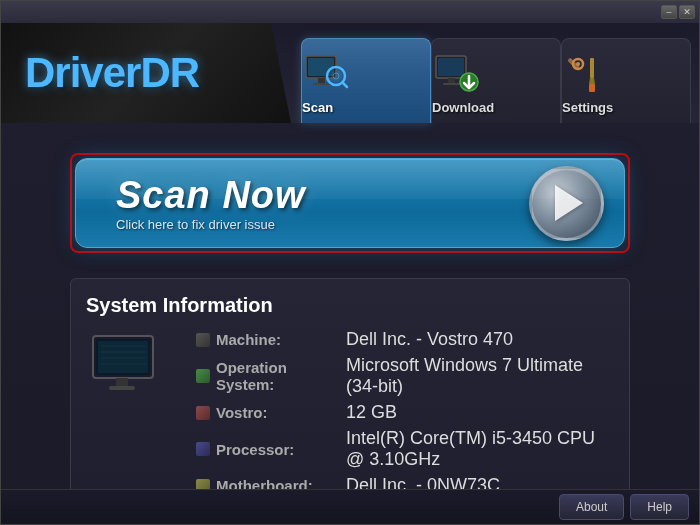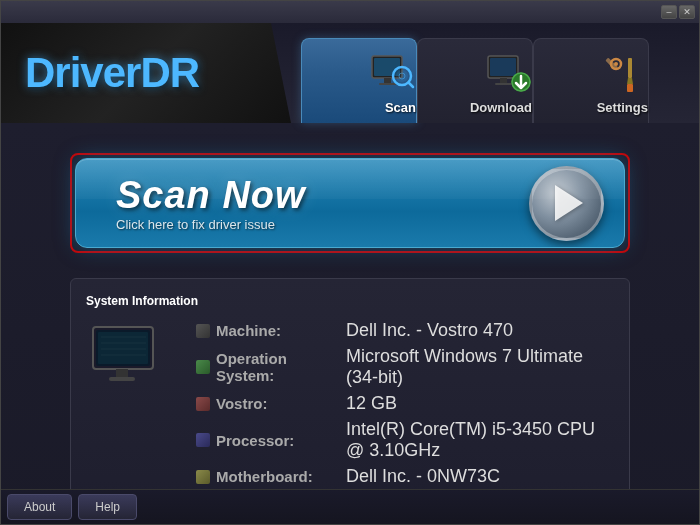--- a/index.html
+++ b/index.html
@@ -83,25 +83,25 @@
     
     .nav-tabs {
       display: flex;
       align-items: flex-end;
       height: 100px;
       padding-bottom: 0;
       margin-left: 10px;
     }
 
     .nav-tab {
-      width: 116px;
+      width: 130px;
       height: 85px;
       display: flex;
       flex-direction: column;
-      align-items: flex-end;
+      align-items: flex-start;
       justify-content: center;
       cursor: pointer;
       border-radius: 8px 8px 0 0;
       position: relative;
       transition: background 0.2s;
     }
 
     .nav-tab.active {
       background: linear-gradient(180deg, #3a6a9a 0%, #2a5a8a 40%, #1a4a7a 100%);
       border: 1px solid #4a8aba;
@@ -230,21 +230,21 @@
       background: linear-gradient(180deg, #252535 0%, #1e1e2e 100%);
       border: 1px solid #3a3a4a;
       border-radius: 6px;
       padding: 15px 15px 20px;
       width: 560px;
       margin-left: auto;
       margin-right: auto;
     }
 
     .sys-info-title {
-      font-size: 12px;
+      font-size: 20px;
       font-weight: bold;
       color: #fff;
       margin-bottom: 12px;
     }
 
     .sys-info-body {
       display: flex;
       align-items: flex-start;
     }
 
@@ -291,21 +291,21 @@
     
     .bottom-bar {
       position: absolute;
       bottom: 0;
       left: 0;
       right: 0;
       height: 35px;
       background: linear-gradient(180deg, #1a1a2a 0%, #151520 100%);
       border-top: 1px solid #333;
       display: flex;
-      justify-content: flex-start;
+      justify-content: flex-end;
       align-items: center;
       padding-right: 10px;
     }
 
     .bottom-btn {
       height: 26px;
       padding: 0 16px;
       background: linear-gradient(180deg, #3a3a5a 0%, #252535 100%);
       border: 1px solid #4a4a6a;
       border-radius: 4px;

